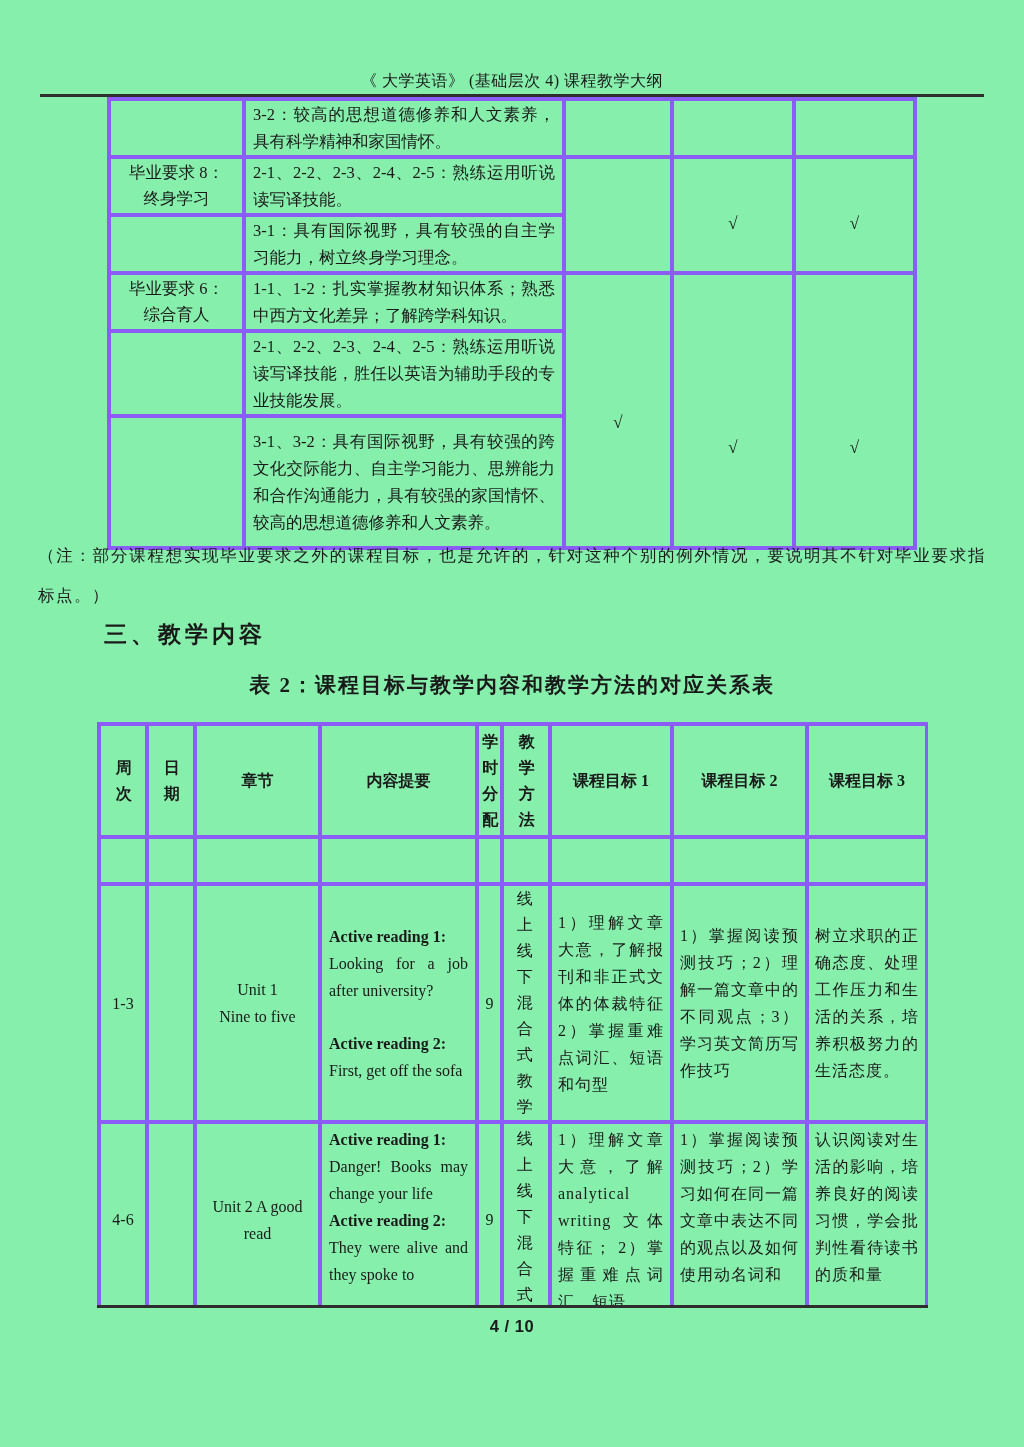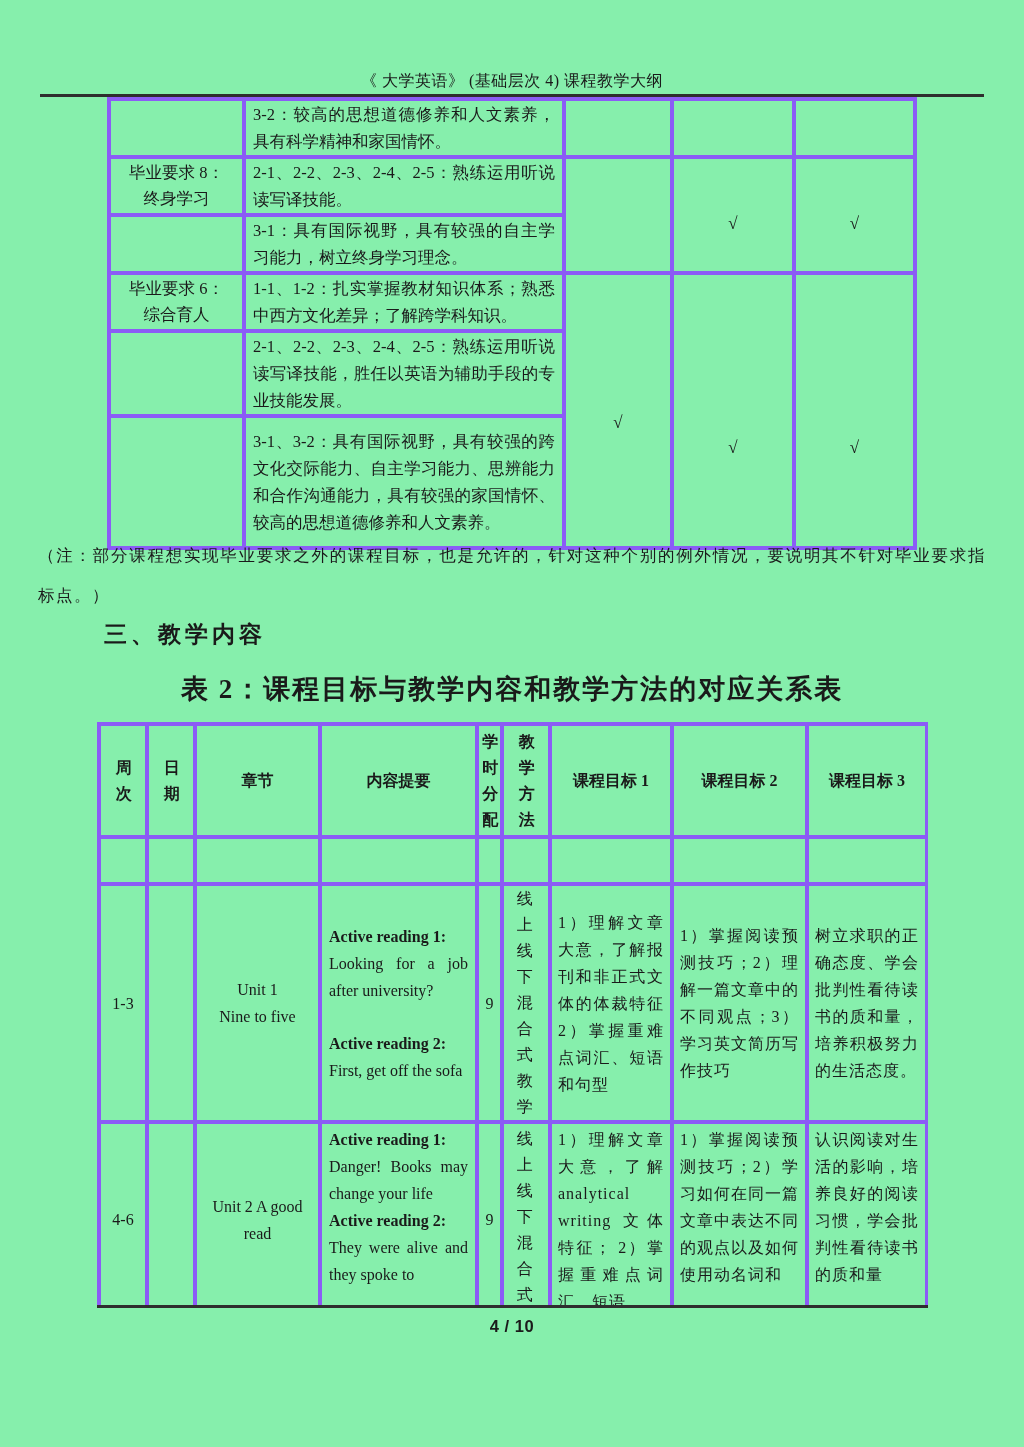--- a/index.html
+++ b/index.html
@@ -35,21 +35,21 @@
     position:absolute; left:38px; top:536px; width:948px;
     font-size:16.5px; line-height:40px; letter-spacing:1.5px;
     text-align:justify; text-justify:inter-ideograph;
   }
   .section-heading{
     position:absolute; left:104px; top:619px;
     font-size:23px; font-weight:bold; letter-spacing:4px;
   }
   .t2-title{
     position:absolute; left:0; top:671px; width:100%; text-align:center;
-    font-size:27px; font-weight:bold; letter-spacing:2px;
+    font-size:21px; font-weight:bold; letter-spacing:2px;
   }
   
   .t2-wrap{
     position:absolute; left:97px; top:722px; width:831px; height:583px;
     overflow:hidden;
   }
   .t2{width:828px; font-size:16px;}
   .t2 td{line-height:27px; padding:0 5px; text-align:center; vertical-align:middle;}
   .t2 tr.hrow td{font-weight:bold; padding:0 1px;}
   .hdr-narrow{width:1.1em; margin:0 auto; line-height:26px; text-align:right;}
@@ -211,21 +211,21 @@
           <div class="gap"></div>
           <div class="b">Active reading 2:</div>
           <div>First, get off the sofa</div>
         </td>
         <td class="nopad">9</td>
         <td class="vmethod">
           <div class="vtext">线上线下混合式教学</div>
         </td>
         <td class="obj">1）理解文章大意，了解报刊和非正式文体的体裁特征 2）掌握重难点词汇、短语和句型</td>
         <td class="obj">1）掌握阅读预测技巧；2）理解一篇文章中的不同观点；3）学习英文简历写作技巧</td>
-        <td class="obj">树立求职的正确态度、学会批判性看待读书的质和量，培养积极努力的生活态度。</td>
+        <td class="obj">树立求职的正确态度、处理工作压力和生活的关系，培养积极努力的生活态度。</td>
       </tr>
       <tr class="r2" style="height:195px">
         <td>4-6</td>
         <td></td>
         <td>
           <div>Unit 2 A good read</div>
           <div></div>
         </td>
         <td class="sum tal">
           <div class="b">Active reading 1:</div>

